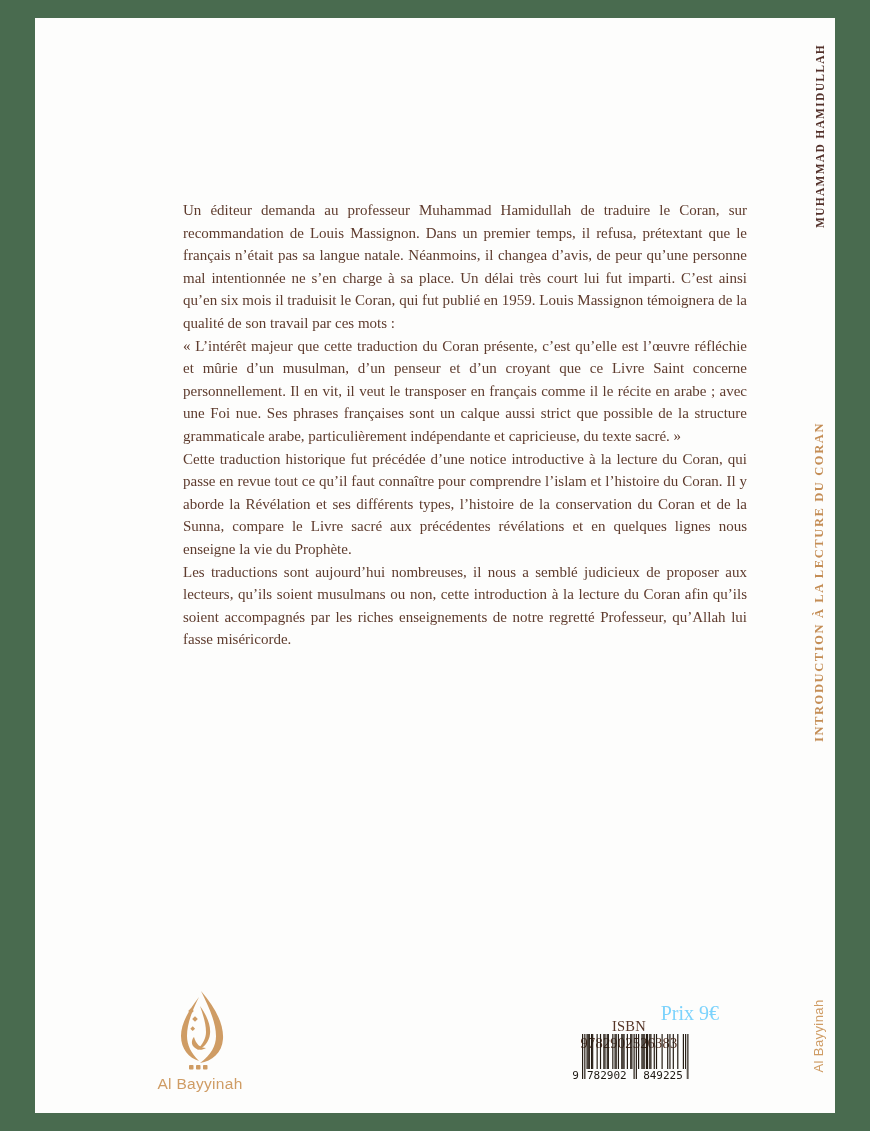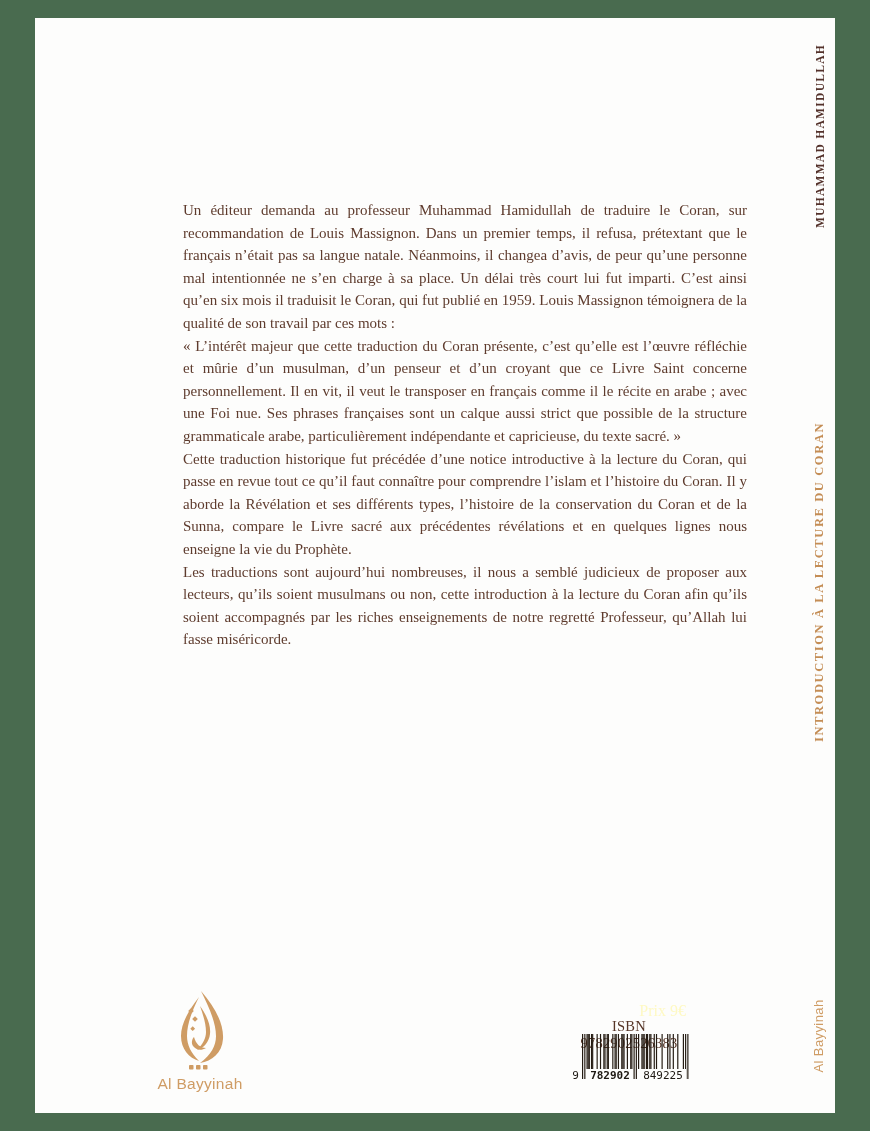--- a/index.html
+++ b/index.html
@@ -23,31 +23,31 @@
                 font-weight:bold;font-size:11.5px;letter-spacing:1.3px;color:var(--spine-brown);}
   .title-spine{left:819px;top:582px;transform:translate(-50%,-50%) rotate(-90deg);
                font-weight:bold;font-size:12.5px;letter-spacing:1.6px;color:var(--gold);}
   .publisher-spine{left:818px;top:1036px;transform:translate(-50%,-50%) rotate(-90deg);
                    font-family:"Liberation Sans","DejaVu Sans",sans-serif;
                    font-size:13px;letter-spacing:.4px;color:var(--gold2);}
   .publisher-block{position:absolute;left:148px;top:990px;width:104px;text-align:center;}
   .publisher-block svg{display:block;margin:0 auto;}
   .publisher-name{font-family:"Liberation Sans","DejaVu Sans",sans-serif;
                   font-size:15.5px;color:var(--gold2);margin-top:3px;letter-spacing:.3px;}
-  .price{position:absolute;left:571px;top:1002px;width:115px;text-align:right;
-         font-size:16px;color:#fef9c3;}
+  .price{position:absolute;left:604px;top:1002px;width:115px;text-align:right;
+         font-size:20px;color:#7dd3fc;}
   .isbn{position:absolute;left:566px;top:1018px;width:126px;text-align:center;
         font-size:14.5px;color:#563527;letter-spacing:.2px;}
   .barcode-svg{position:absolute;left:570px;top:1034px;}
   .barcode-digits{position:absolute;left:570px;top:1069px;width:122px;height:14px;
                   font-family:"DejaVu Sans Mono","Liberation Mono",monospace;
                   font-size:11px;color:#1d1812;}
   .barcode-digits span{position:absolute;top:0;background:var(--cover);text-align:center;line-height:13px;}
   .bd-1{left:1px;width:9px;}
-  .bd-2{left:17px;width:46px;font-weight:bold;}
+  .bd-2{left:17px;width:28px;}
   .bd-3{left:70px;width:46px;}
 </style>
 </head>
 <body>
 
 <div class="page">
 
   <div class="cover"></div>
 
   <div class="body-text">

